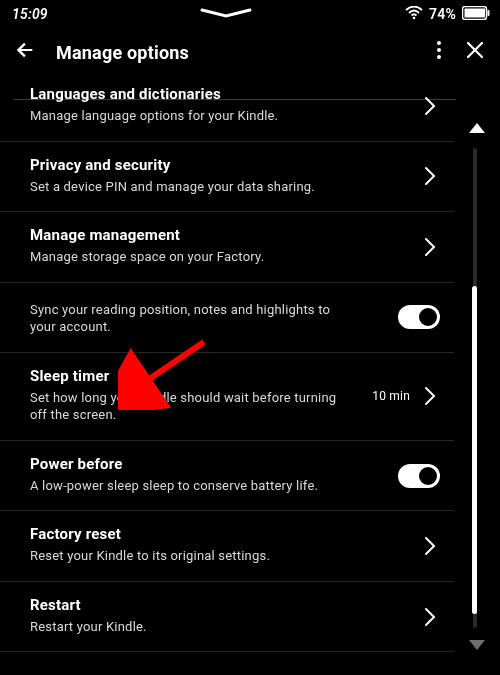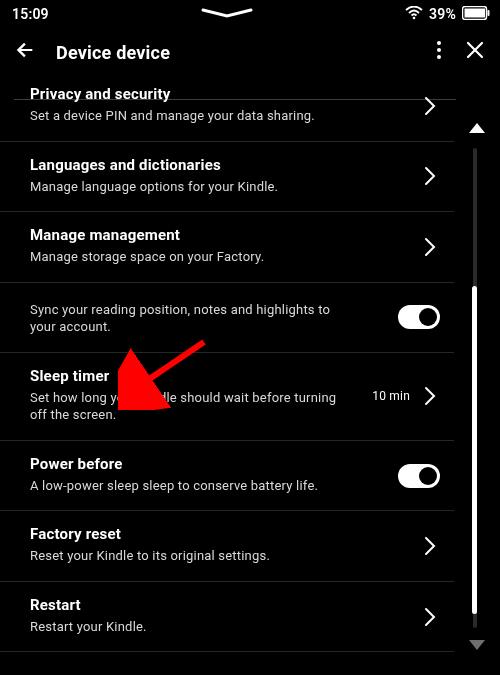--- a/index.html
+++ b/index.html
@@ -16,21 +16,21 @@
   *, *::before, *::after { box-sizing: border-box; }
 
   .status-bar {
     height: 28px;
     padding: 2px 10px 2px 12px;
     display: flex;
     align-items: center;
     font-size: 14px;
     font-weight: 600;
   }
-  .status-left { display: flex; align-items: center; }
+  .status-left { display: flex; align-items: center; font-style: italic; }
   .status-center { flex: 1; display: flex; justify-content: center; }
   .status-right { display: flex; align-items: center; gap: 6px; }
 
   .pull-handle { }
   .pull-handle svg { display: block; }
 
   .header {
     height: 48px;
     display: flex;
     align-items: center;
@@ -181,38 +181,38 @@
   </div>
   <div class="status-right">
     <span>
       <svg width="18" height="14" viewBox="0 0 18 14">
         <path d="M1 4 Q9 -3 17 4" stroke="white" stroke-width="1.8" fill="none"></path>
         <path d="M4 7 Q9 2 14 7" stroke="white" stroke-width="1.8" fill="none"></path>
         <path d="M6.5 9.5 Q9 7 11.5 9.5" stroke="white" stroke-width="1.8" fill="none"></path>
         <circle cx="9" cy="12" r="1.3" fill="white"></circle>
       </svg>
     </span>
-    <span>39%</span>
+    <span>74%</span>
     <span>
       <svg width="28" height="14" viewBox="0 0 28 14">
         <rect x="0.5" y="0.5" width="24" height="13" rx="2.5" stroke="white" stroke-width="1.5" fill="none"></rect>
         <rect x="2.5" y="2.5" width="20.5" height="9" fill="white"></rect>
         <rect x="25.5" y="4" width="2" height="6" rx="1" fill="white"></rect>
       </svg>
     </span>
   </div>
 </div>
 
 <div class="header">
   <span>
     <svg width="22" height="22" viewBox="0 0 24 24">
         <path d="M20 11H7.8l5-5L11 4l-8 8 8 8 1.8-2-5-5H20z" fill="white"></path>
       </svg>
   </span>
-  <span class="title">Device device</span>
+  <span class="title">Manage options</span>
   <div class="right-icons">
     <span>
       <svg width="6" height="20" viewBox="0 0 6 20">
         <circle cx="3" cy="3" r="2" fill="white"></circle>
           <circle cx="3" cy="10" r="2" fill="white"></circle>
           <circle cx="3" cy="17" r="2" fill="white"></circle>
       </svg>
     </span>
     <span>
       <svg width="18" height="18" viewBox="0 0 18 18">
@@ -221,32 +221,32 @@
     </span>
   </div>
 </div>
 
 <div class="thin-divider"></div>
 
 <div class="content-wrap">
   <div class="list">
 
     <div class="row">
+      <div class="h">Languages and dictionaries</div>
+      <div class="s">Manage language options for your Kindle.</div>
+      <span class="chev">
+        <svg width="12" height="20" viewBox="0 0 12 20">
+            <path d="M2 2 L10 10 L2 18" stroke="white" stroke-width="2" fill="none" stroke-linecap="round"></path>
+          </svg>
+      </span>
+    </div>
+
+    <div class="row">
       <div class="h">Privacy and security</div>
       <div class="s">Set a device PIN and manage your data sharing.</div>
-      <span class="chev">
-        <svg width="12" height="20" viewBox="0 0 12 20">
-            <path d="M2 2 L10 10 L2 18" stroke="white" stroke-width="2" fill="none" stroke-linecap="round"></path>
-          </svg>
-      </span>
-    </div>
-
-    <div class="row">
-      <div class="h">Languages and dictionaries</div>
-      <div class="s">Manage language options for your Kindle.</div>
       <span class="chev">
         <svg width="12" height="20" viewBox="0 0 12 20">
             <path d="M2 2 L10 10 L2 18" stroke="white" stroke-width="2" fill="none" stroke-linecap="round"></path>
           </svg>
       </span>
     </div>
 
     <div class="row">
       <div class="h">Manage management</div>
       <div class="s">Manage storage space on your Factory.</div>

